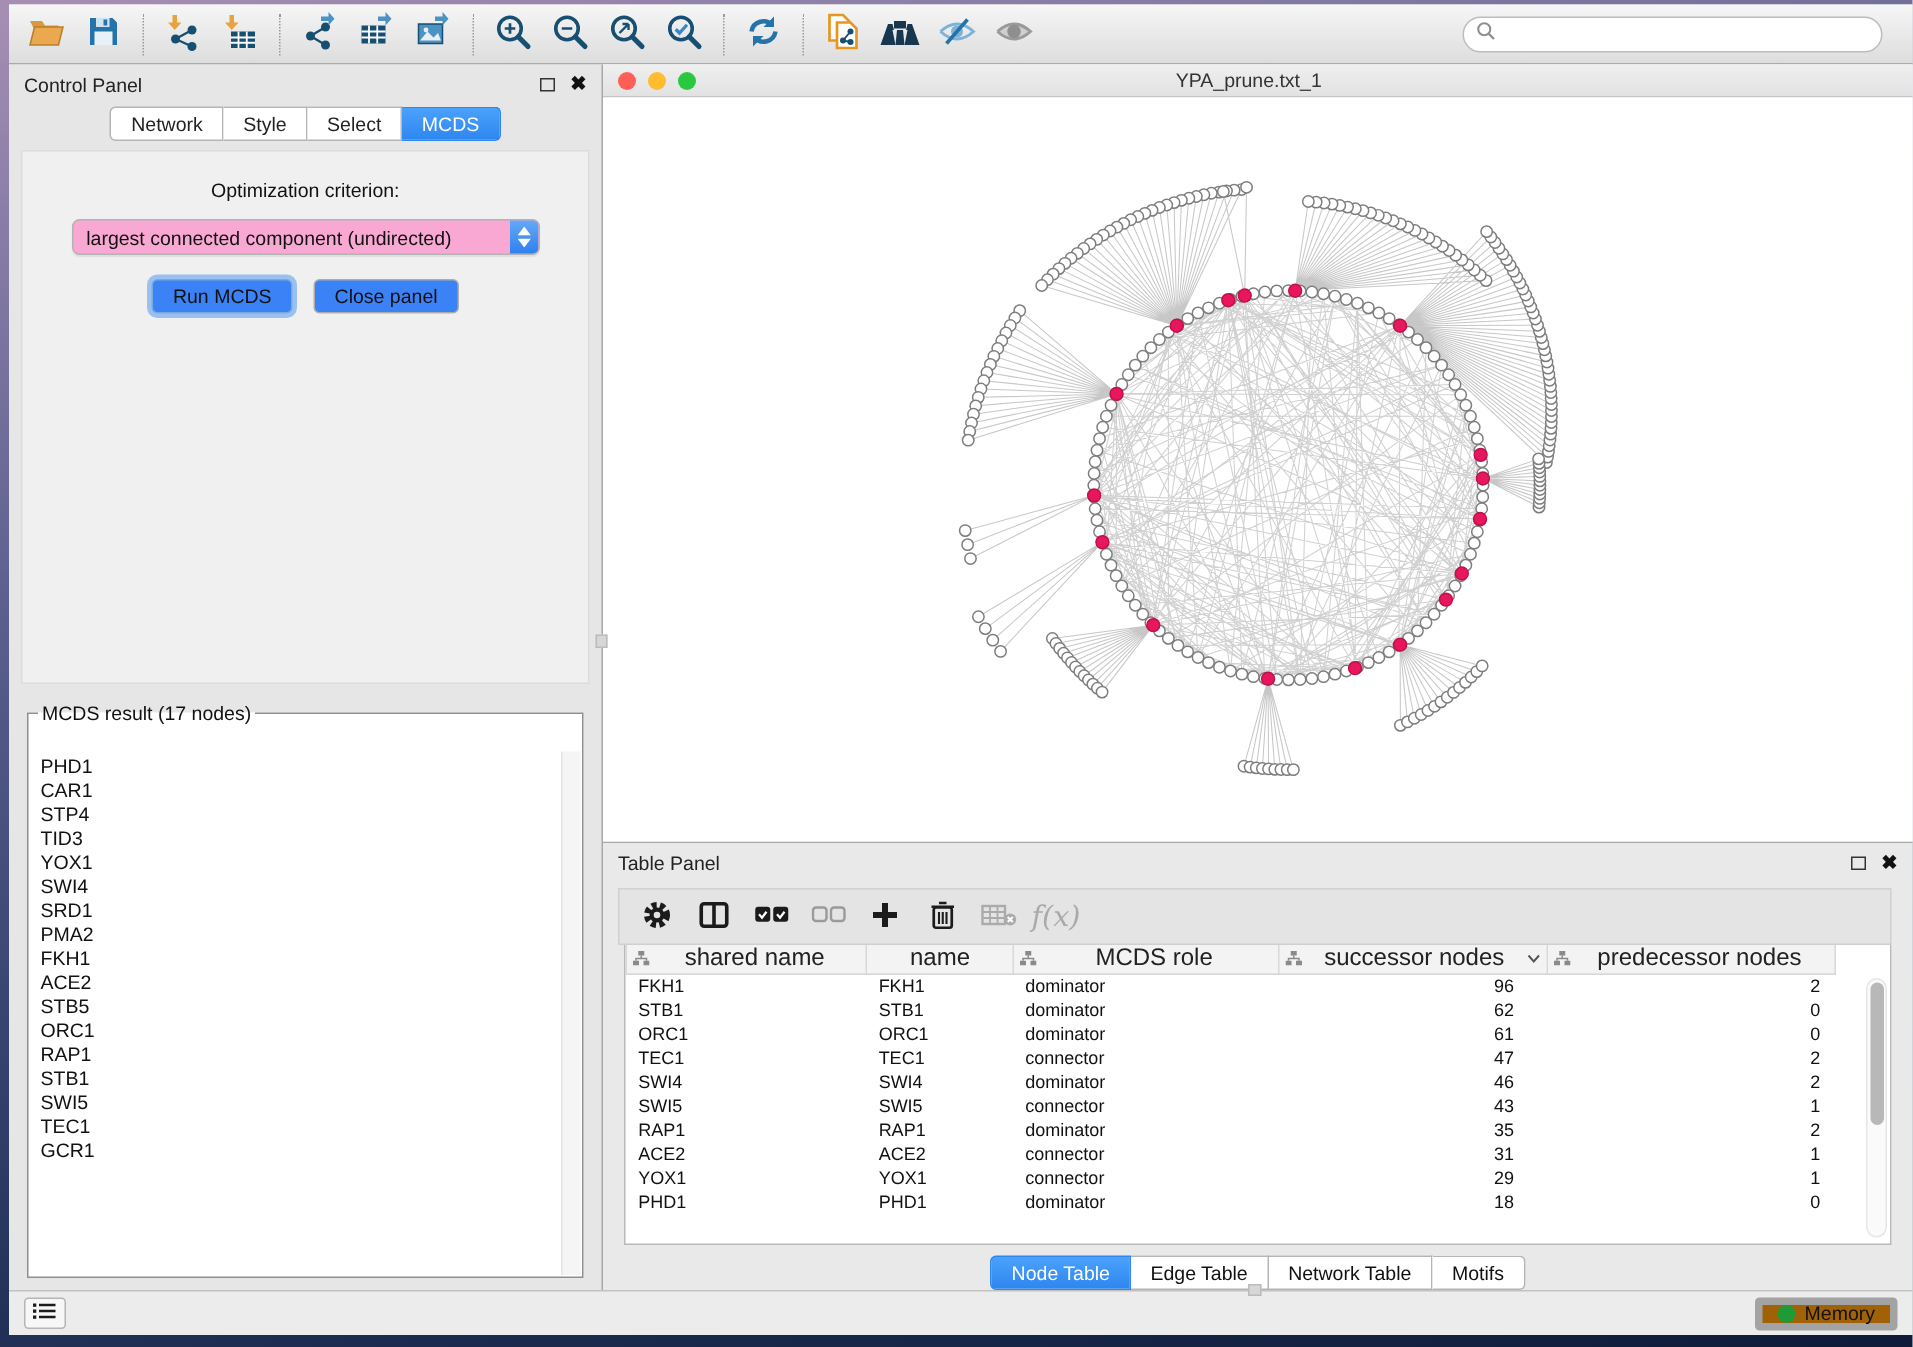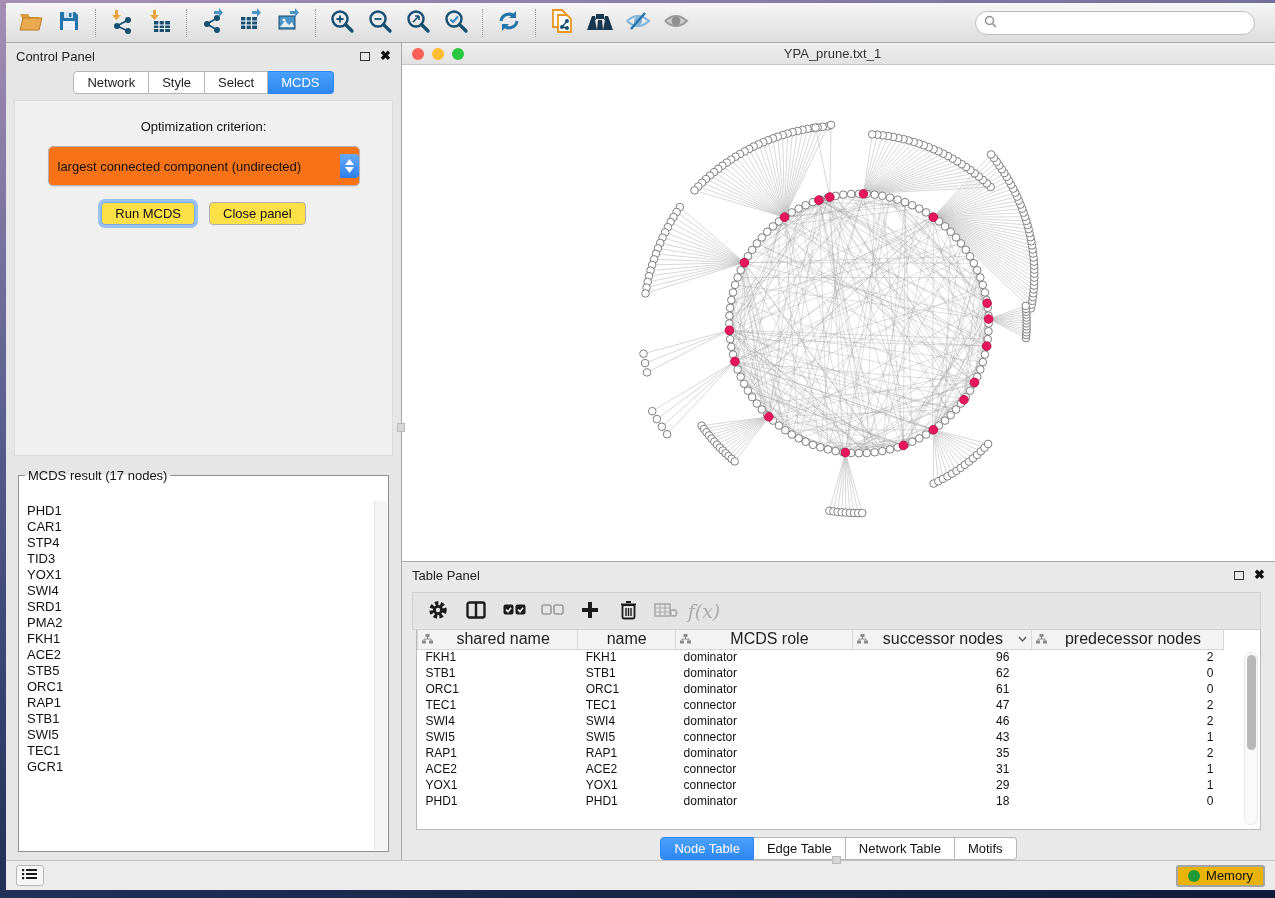--- a/index.html
+++ b/index.html
@@ -26,26 +26,26 @@
   .close-x { font-size:13px; font-weight:bold; color:#111; line-height:10px; cursor:pointer; }
 
   .ctabs { display:flex; justify-content:center; margin:2px 0 0 0; }
   .ctab { font-size:13px; padding:3px 13px; background:#fff; border:1px solid #b5b5b5; border-left:none; color:#222; cursor:pointer; }
   .ctab:first-child { border-left:1px solid #b5b5b5; border-radius:4px 0 0 4px; }
   .ctab:last-child { border-radius:0 4px 4px 0; }
   .ctab.active { background:linear-gradient(#4ba1fb,#2e87f0); border-color:#2e87f0; color:#fff; }
 
   .ctab-content { margin:6px 8px 0 8px; height:356px; background:#f0f0f0; border:1px solid #dcdcdc; padding-top:18px; }
   .opt-label { text-align:center; font-size:13px; color:#111; margin-bottom:12px; }
-  .select { width:312px; height:40px; margin:0 auto; background:#f97316; border:1px solid #b3b3b3; border-radius:5px; display:flex; align-items:center; overflow:hidden; cursor:pointer; box-shadow:0 1px 1px rgba(0,0,0,.08); }
+  .select { width:312px; height:24px; margin:0 auto; background:#f9a8d4; border:1px solid #b3b3b3; border-radius:5px; display:flex; align-items:center; overflow:hidden; cursor:pointer; box-shadow:0 1px 1px rgba(0,0,0,.08); }
   .select .sel-text { flex:1; font-size:13px; padding-left:9px; color:#111; white-space:nowrap; }
   .select .stepper { width:19px; height:24px; background:linear-gradient(#66aaf8,#2d7fee); display:flex; flex-direction:column; align-items:center; justify-content:center; gap:2px; border-radius:0 4px 4px 0; }
   .stepper svg { display:block; }
   .btn-row { display:flex; justify-content:center; gap:14px; margin-top:16px; }
-  .pbtn { font-size:13px; padding:3px 13px; background:#fde047; border:1px solid #adadad; border-radius:4px; color:#111; cursor:pointer; font-family:"Liberation Sans",sans-serif; }
+  .pbtn { font-size:13px; padding:3px 13px; background:#3b82f6; border:1px solid #adadad; border-radius:4px; color:#111; cursor:pointer; font-family:"Liberation Sans",sans-serif; }
   .pbtn.focused { box-shadow:0 0 0 3px rgba(106,168,240,.65); border-color:#7aa8e0; }
 
   fieldset.mcds { margin:12px 12px 8px 12px; flex:1; min-height:0; border:1px solid #8f8f8f; background:#fff; position:relative; padding:2px 0 0 0; }
   fieldset.mcds legend { font-size:13px; color:#111; margin-left:6px; padding:0 3px; }
   .mcds-list { position:absolute; left:1px; right:1px; top:18px; bottom:1px; overflow:hidden; font-size:13px; color:#111; padding:2px 0 0 7px; line-height:16px; }
   .mcds-scroll { position:absolute; right:1px; top:18px; bottom:1px; width:13px; background:#f5f5f5; border-left:1px solid #e4e4e4; }
 
   
   .right-col { flex:1; min-width:0; display:flex; flex-direction:column; position:relative; }
   .net-window { height:519px; flex:0 0 519px; display:flex; flex-direction:column; border-bottom:1px solid #a8a8a8; background:#fff; }
@@ -74,21 +74,21 @@
   .tthumb { position:absolute; left:1.5px; top:2px; width:9px; height:95px; background:#b8b8b8; border-radius:5px; }
   .tp-tabs { height:30px; flex:0 0 30px; display:flex; justify-content:center; align-items:flex-end; }
   .tp-tab { font-size:13px; padding:3px 13px; background:#fff; border:1px solid #b5b5b5; border-left:none; color:#111; cursor:pointer; }
   .tp-tab:first-child { border-left:1px solid #b5b5b5; border-radius:4px 0 0 4px; }
   .tp-tab:last-child { border-radius:0 4px 4px 0; }
   .tp-tab.active { background:linear-gradient(#4ba1fb,#2e87f0); border-color:#2e87f0; color:#fff; }
 
   
   .statusbar { height:30px; flex:0 0 30px; background:#ececec; border-top:1px solid #c2c2c2; display:flex; align-items:center; padding:0 10px; }
   .sbtn { width:28px; height:21px; background:#f7f7f7; border:1px solid #b5b5b5; border-radius:3px; display:flex; align-items:center; justify-content:center; cursor:pointer; }
-  .mem-btn { margin-left:auto; height:22px; background:#eab308; border:2px solid #a3a3a3; border-radius:3px; display:flex; align-items:center; gap:6px; padding:0 10px; font-size:13px; color:#111; cursor:pointer; }
+  .mem-btn { margin-left:auto; height:22px; background:#a16207; border:5px solid #a3a3a3; border-radius:3px; display:flex; align-items:center; gap:6px; padding:0 10px; font-size:13px; color:#111; cursor:pointer; }
   .mem-dot { width:12px; height:12px; border-radius:50%; background:#1f9a36; }
 </style>
 </head>
 <body>
 
 <div class="app">
 
   <div class="toolbar">
     <button class="tbtn">
         <span>

